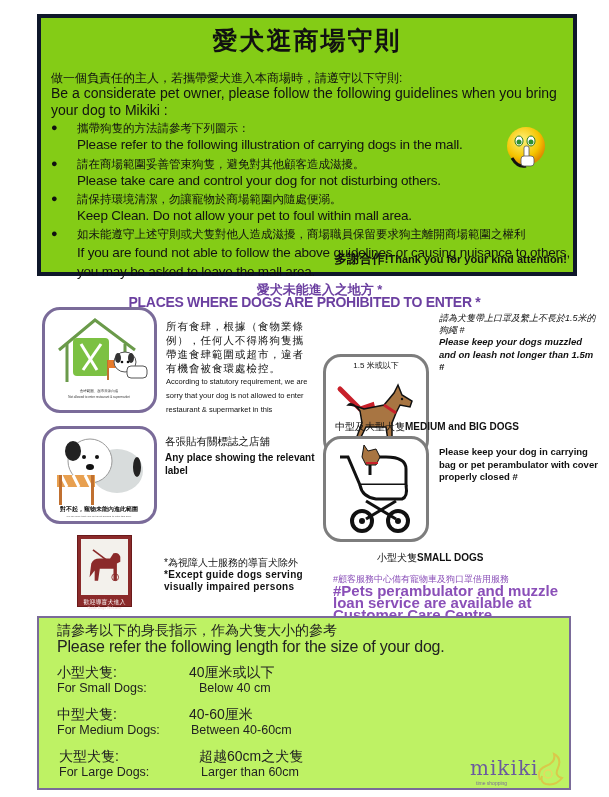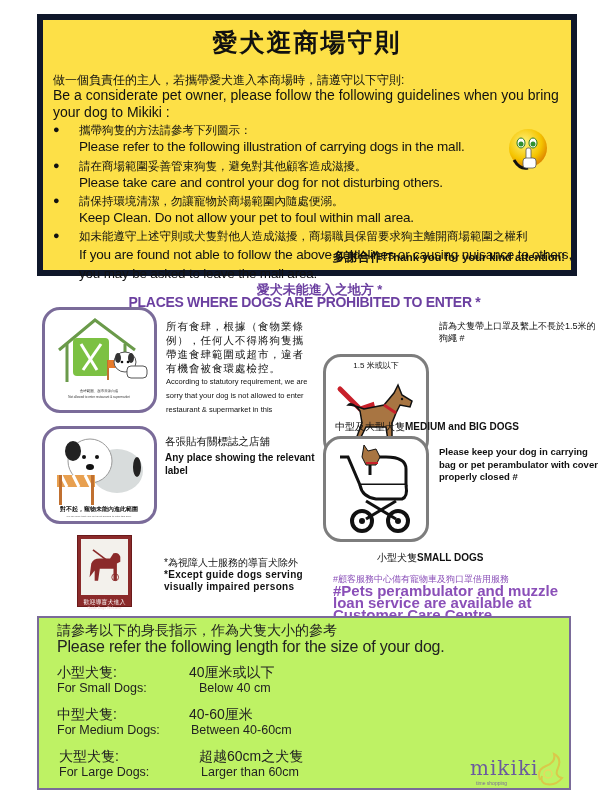--- a/index.html
+++ b/index.html
@@ -2,21 +2,21 @@
 <html><head>
 <meta charset="utf-8">
 <style>
   * { box-sizing: border-box; margin: 0; padding: 0; }
   html, body { width: 609px; height: 797px; background: #ffffff; overflow: hidden; }
   body { position: relative; font-family: "Liberation Sans", "DejaVu Sans", sans-serif; color: #111; }
 
   
   .rules-box {
     position: absolute; left: 37px; top: 14px; width: 540px; height: 262px;
-    border: 6px solid #0f172a; background: #fde047;
+    border: 4px solid #0f172a; background: #84cc16;
   }
   .rules-title {
     position: absolute; left: 0; right: 0; top: 6px; text-align: center;
     font-size: 25px; font-weight: bold; letter-spacing: 2px; color: #111;
     font-family: "DejaVu Sans", sans-serif;
   }
   .rules-intro-zh { position: absolute; left: 10px; top: 52px; font-size: 12px; }
   .rules-intro-en { position: absolute; left: 10px; top: 67px; width: 525px; font-size: 14px; line-height: 17px; }
   .bullet { position: absolute; left: 10px; width: 470px; }
   .bullet .dot { position: absolute; left: 0; top: 0; font-size: 11px; }
@@ -180,22 +180,23 @@
 
 <div class="icon-card grey" style="left:323px; top:310px; width:106px; height:104px;margin-top:44px;">
   <div style="position:absolute; left:0; right:0; top:3px; text-align:center; font-size:8px;">1.5 米或以下</div>
   <svg width="100" height="98" viewBox="0 0 100 98">
     <path d="M14 32 L34 52 L46 48 L48 56" stroke="#c8202a" stroke-width="5" fill="none" stroke-linecap="round"></path>
     <path d="M22 48 Q26 44 34 54 L36 66 L30 82 L34 82 L40 70 L60 70 L62 84 L66 84 L66 66 L70 56 L74 48 L84 50 L86 44 L76 38 L72 28 L68 36 L58 48 L38 52 Q28 48 22 48 Z" fill="#a87542" stroke="#111" stroke-width="1.5"></path>
     <path d="M58 48 L70 56" stroke="#c8202a" stroke-width="3"></path>
     <circle cx="76" cy="42" r="1.2" fill="#111"></circle>
   </svg>
 </div>
-<div class="block" style="left:439px; top:320px; width:160px;">
+<div class="block" style="left:439px; top:312px; width:160px;font-style:italic;">
   <div style="font-size:9px; line-height:12px;">請為犬隻帶上口罩及繫上不長於1.5米的狗繩 #</div>
+  <div class="txt-en" style="font-size:9.5px; line-height:12.5px;">Please keep your dogs muzzled and on leash not longer than 1.5m #</div>
 </div>
 <div class="block" style="left:335px; top:420px; font-size:10px; white-space:nowrap;">
   <span>中型及大型犬隻</span><span style="font-weight:bold;">MEDIUM and BIG DOGS</span>
 </div>
 
 <div class="icon-card grey" style="left:323px; top:436px; width:106px; height:106px;">
   <svg width="100" height="100" viewBox="0 0 100 100">
     <path d="M14 18 L22 18 L34 46 L80 46 L80 30 Q80 18 60 18 L44 18 L44 36" fill="#fff" stroke="#111" stroke-width="3"></path>
     <path d="M34 46 Q36 58 50 60 L76 60 Q82 58 80 46" fill="#fff" stroke="#111" stroke-width="3"></path>
     <path d="M36 18 L38 6 L42 12 L50 10 L54 18 L50 26 L40 26 Z" fill="#a87542" stroke="#111" stroke-width="1"></path>

